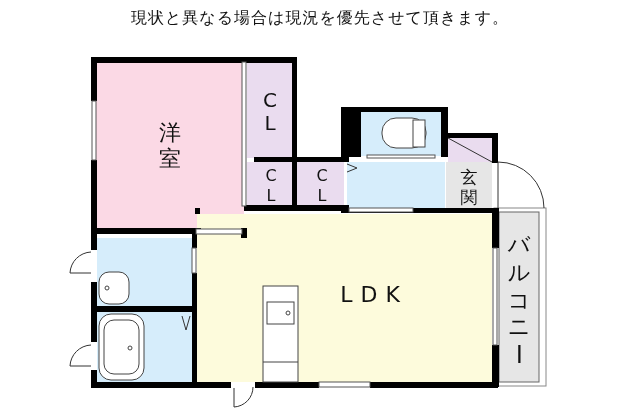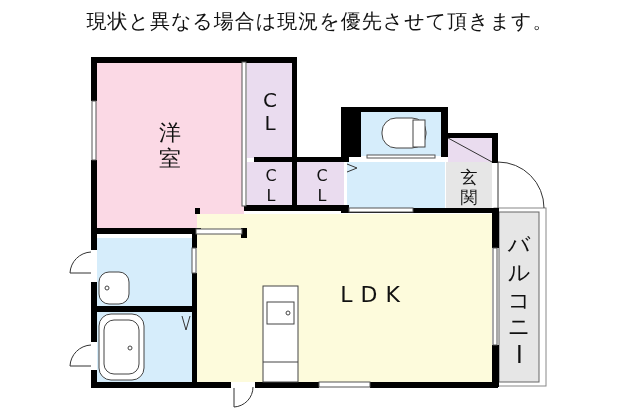--- a/index.html
+++ b/index.html
@@ -1,17 +1,17 @@
 <!DOCTYPE html>
 <html><head>
 <meta charset="utf-8">
 <style>
   html, body { margin:0; padding:0; background:#ffffff; }
   body { width:640px; height:411px; position:relative; overflow:hidden; font-family:"DejaVu Sans", sans-serif; }
-  .notice { position:absolute; left:0; top:8px; width:640px; text-align:center; font-size:20px; color:#111; letter-spacing:1px; }
+  .notice { position:absolute; left:0; top:8px; width:640px; text-align:center; font-size:16px; color:#111; letter-spacing:1px; }
   svg { position:absolute; left:0; top:0; }
   .lbl { font-family:"DejaVu Sans", sans-serif; fill:#111; }
 </style>
 </head>
 <body>
 
 <div class="notice">現状と異なる場合は現況を優先させて頂きます。</div>
 
 <svg width="640" height="411" viewBox="0 0 640 411">
 

